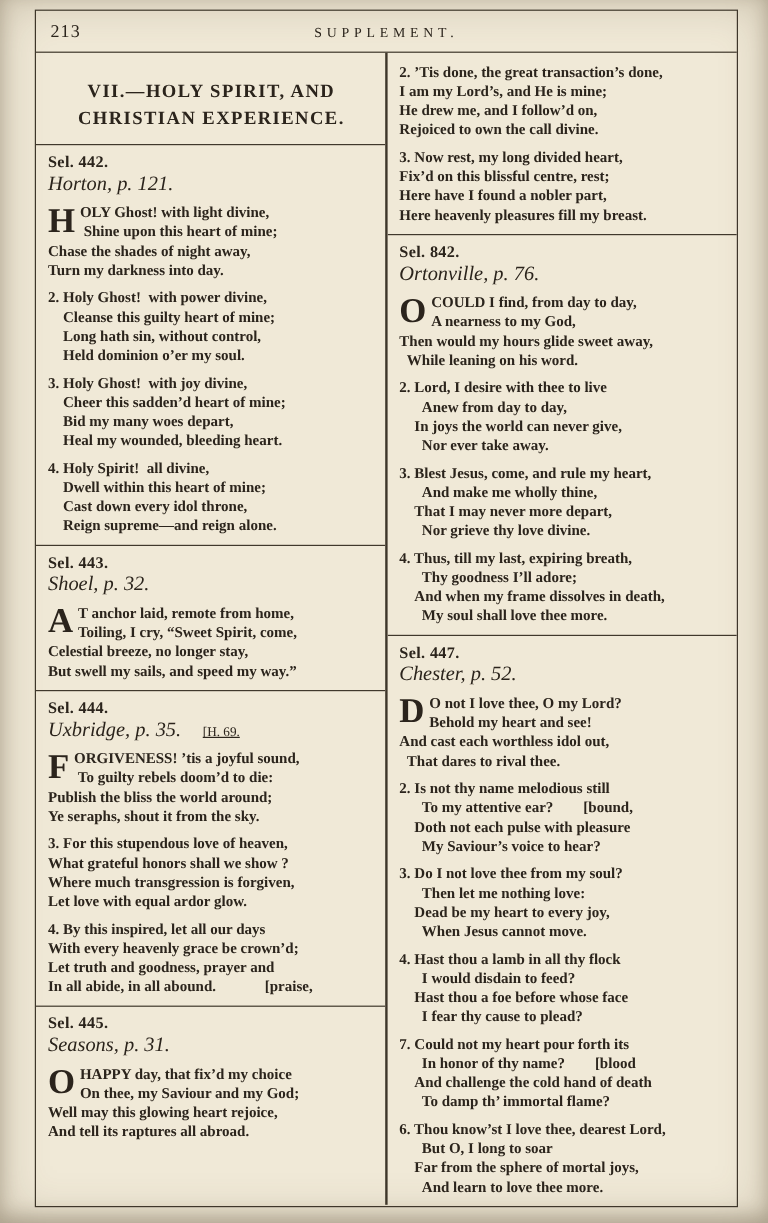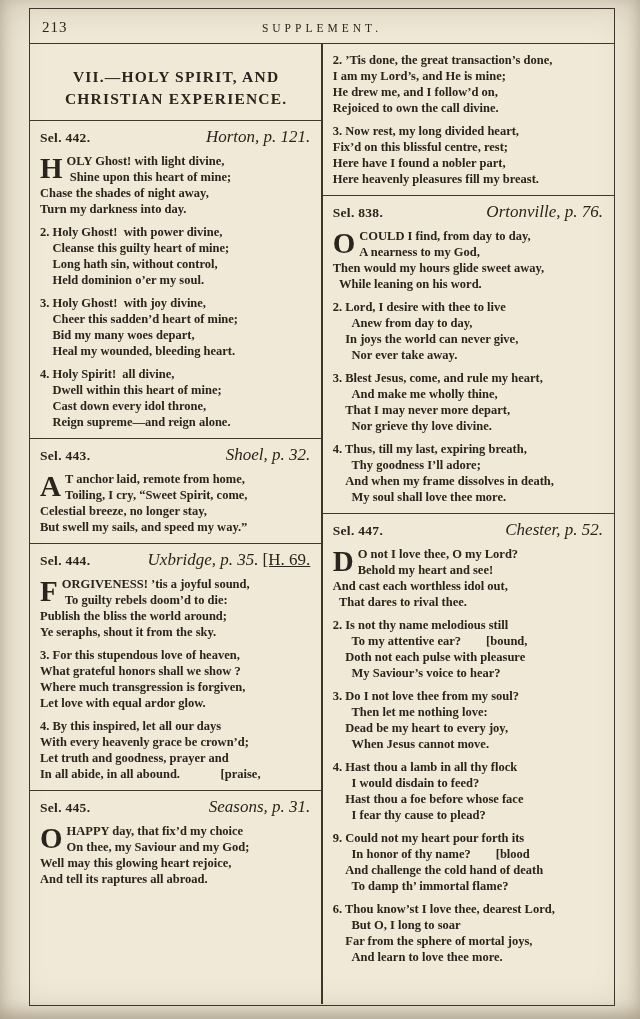--- a/index.html
+++ b/index.html
@@ -38,25 +38,25 @@
   
   .section-heading{
     text-align:center;font-weight:bold;
     font-size:15.5px;letter-spacing:1.2px;
     line-height:22px;margin:18px 0 10px;
   }
   .rule{border-top:1.2px solid #40382c;margin:8px -9px 6px -10px;}
   
   .hymn-head{
     display:flex;justify-content:space-between;align-items:baseline;
-    margin:5px 0 6px;padding-right:2px;
+    margin:5px 0 6px;padding-right:2px;flex-direction:column;
   }
   .sel{font-weight:bold;font-size:13.5px;letter-spacing:.3px;}
   .tune{font-style:italic;font-size:17px;}
-  .tune-extra{font-style:normal;font-size:17px;margin-left:4px;text-decoration:underline;}
+  .tune-extra{font-style:normal;font-size:11px;margin-left:18px;text-decoration:underline;}
   
   .verse{margin:0 0 7px;font-size:12.5px;line-height:16px;font-weight:bold;}
   .vtext{white-space:pre-wrap;}
   .dropcap{
     float:left;
     font-size:29px;line-height:29px;
     padding:1px 4px 0 0;
   }
   .verse::after{content:"";display:block;clear:left;}
 </style>
@@ -166,21 +166,21 @@
 He drew me, and I follow’d on,
 Rejoiced to own the call divine.</span></div>
       <div class="verse"><span class="vtext">3. Now rest, my long divided heart,
 Fix’d on this blissful centre, rest;
 Here have I found a nobler part,
 Here heavenly pleasures fill my breast.</span></div>
 
       <div class="rule"></div>
 
       <div class="hymn-head">
-        <span class="sel">Sel. 838.</span>
+        <span class="sel">Sel. 842.</span>
         <span class="tune">Ortonville, p. 76.</span>
       </div>
       <div class="verse">
         <span class="dropcap">O</span><span class="vtext">COULD I find, from day to day,
 A nearness to my God,
 Then would my hours glide sweet away,
   While leaning on his word.</span>
       </div>
       <div class="verse"><span class="vtext">2. Lord, I desire with thee to live
       Anew from day to day,
@@ -212,21 +212,21 @@
     Doth not each pulse with pleasure
       My Saviour’s voice to hear?</span></div>
       <div class="verse"><span class="vtext">3. Do I not love thee from my soul?
       Then let me nothing love:
     Dead be my heart to every joy,
       When Jesus cannot move.</span></div>
       <div class="verse"><span class="vtext">4. Hast thou a lamb in all thy flock
       I would disdain to feed?
     Hast thou a foe before whose face
       I fear thy cause to plead?</span></div>
-      <div class="verse"><span class="vtext">9. Could not my heart pour forth its
+      <div class="verse"><span class="vtext">7. Could not my heart pour forth its
       In honor of thy name?        [blood
     And challenge the cold hand of death
       To damp th’ immortal flame?</span></div>
       <div class="verse"><span class="vtext">6. Thou know’st I love thee, dearest Lord,
       But O, I long to soar
     Far from the sphere of mortal joys,
       And learn to love thee more.</span></div>
 
     </div>
   </div>

